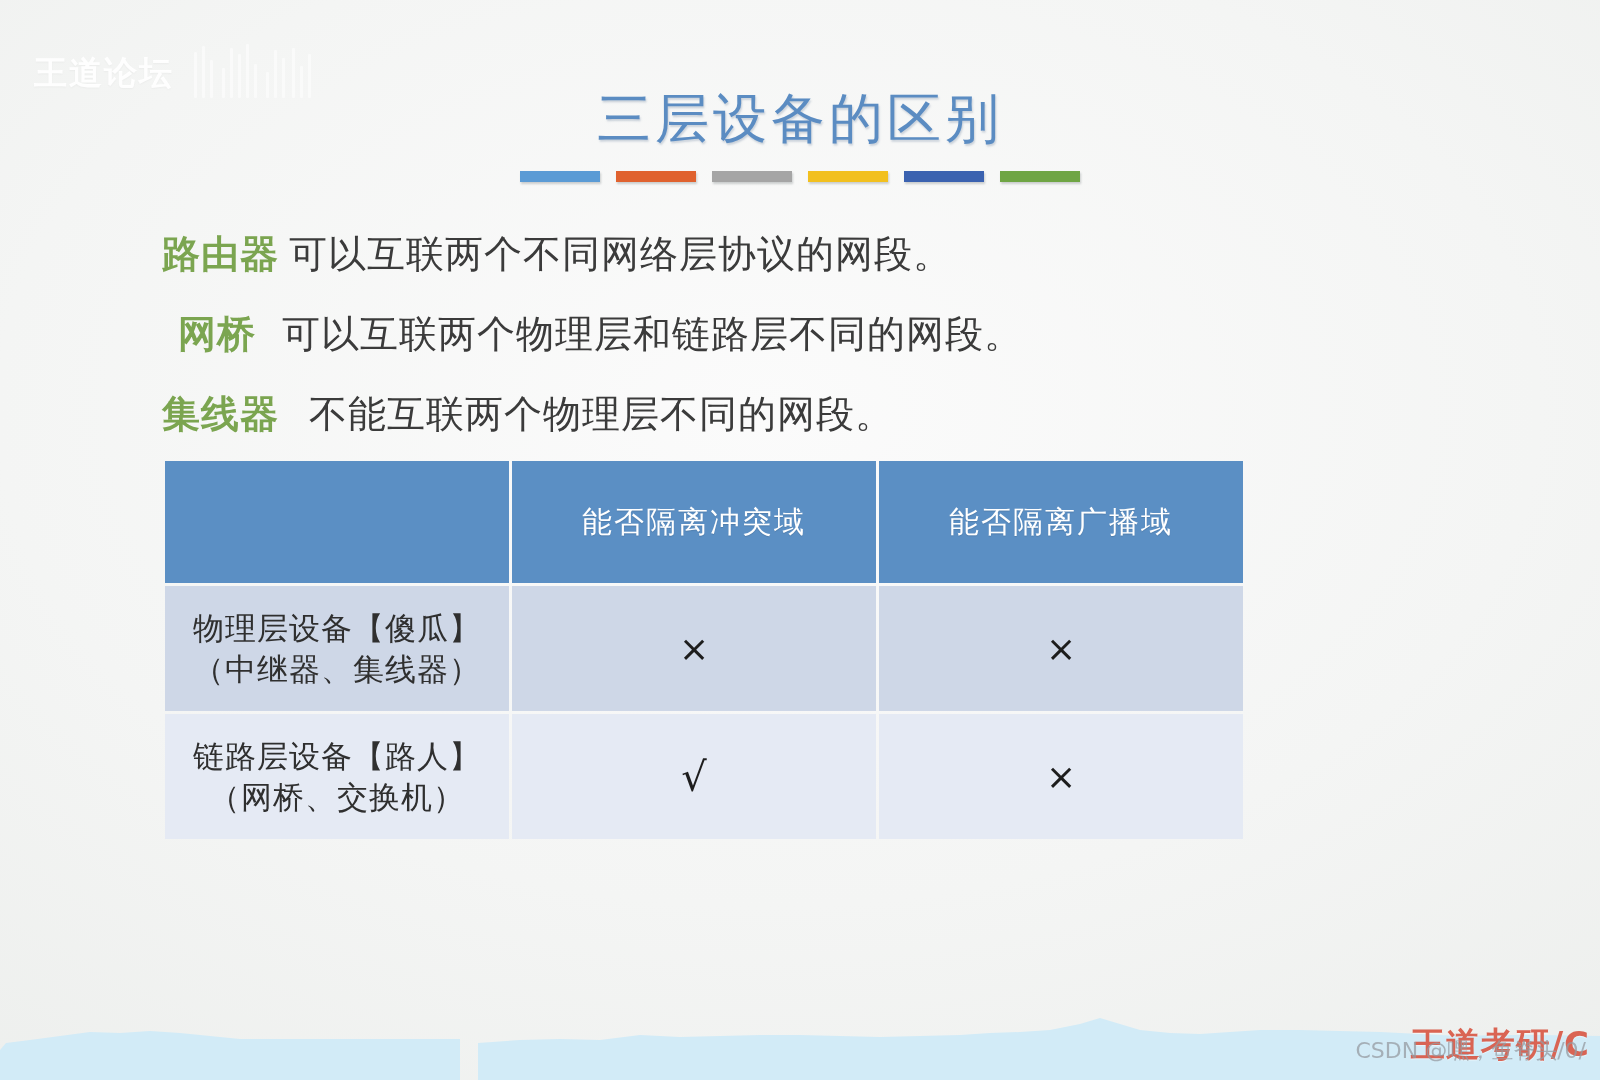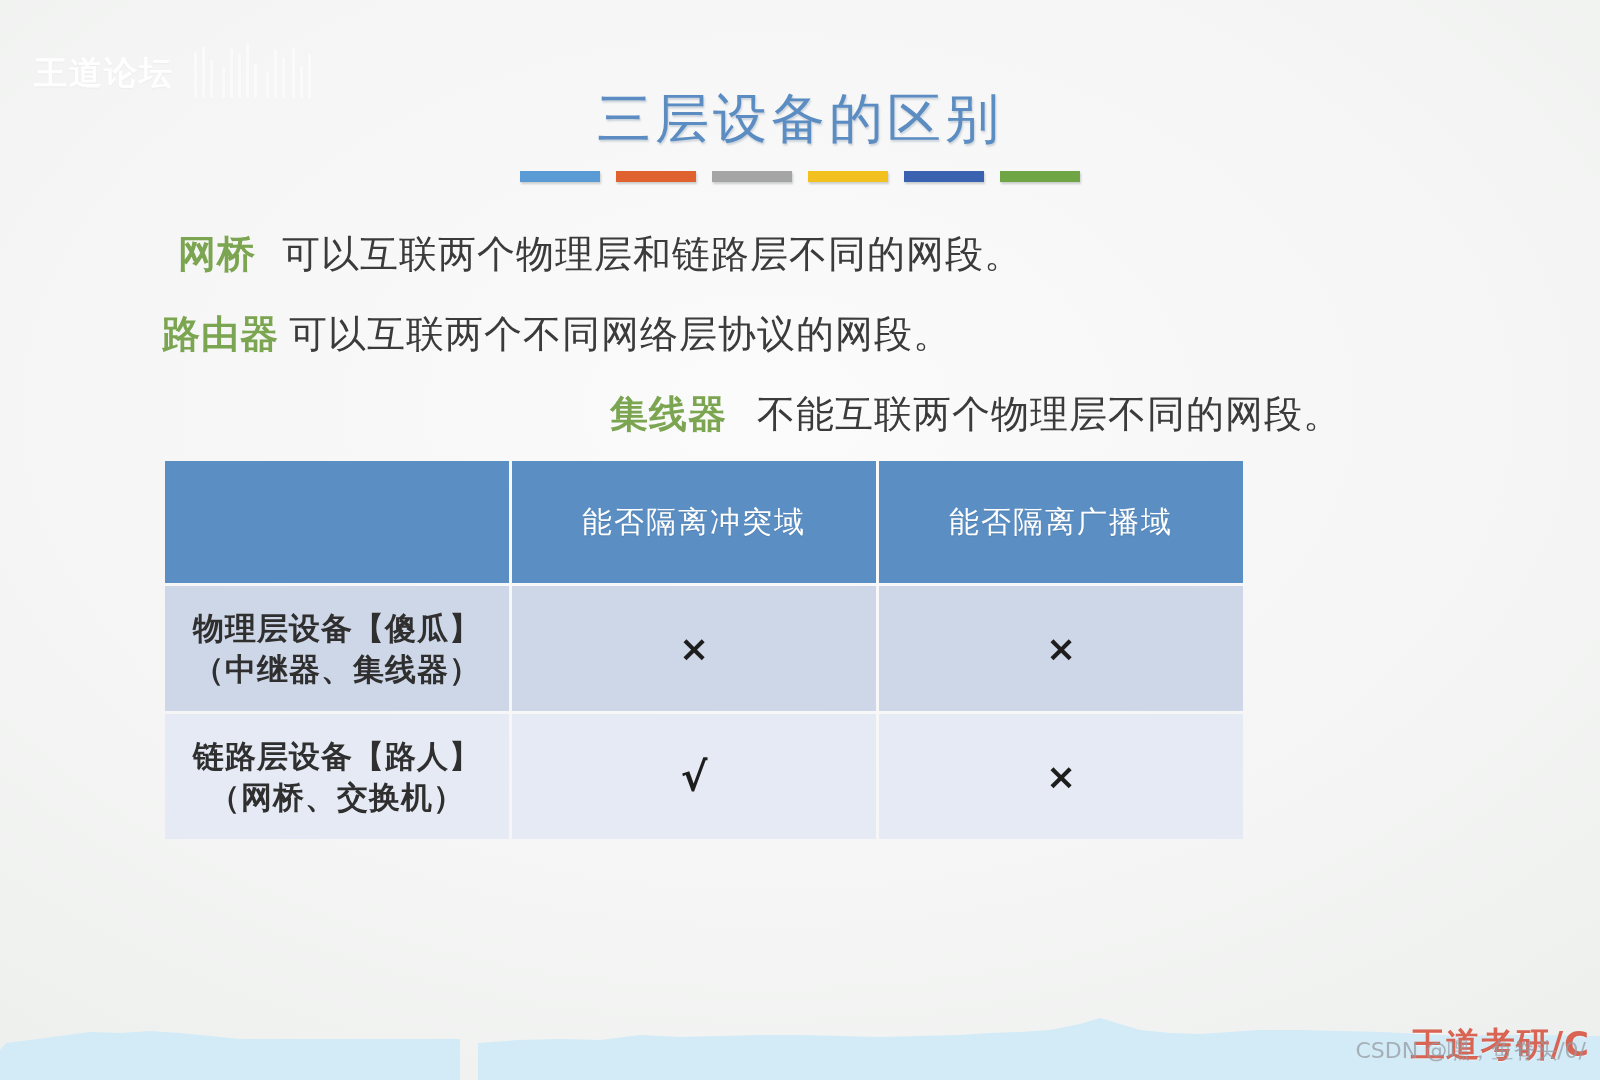--- a/index.html
+++ b/index.html
@@ -109,21 +109,21 @@
   }
   .bullet-line .desc {
     color: #3b3b3b;
     font-size: 38px;
     line-height: 52px;
     letter-spacing: 1px;
     font-family: "Liberation Serif", "DejaVu Serif", serif;
   }
   .bullet-line.indent-1 { padding-left: 0; }
   .bullet-line.indent-2 { padding-left: 16px; }
-  .bullet-line.indent-3 { padding-left: 0; justify-content: flex-end; }
+  .bullet-line.indent-3 { padding-left: 0; }
   .gap-sm  { display: inline-block; width: 10px; }
   .gap-md  { display: inline-block; width: 26px; }
   .gap-lg  { display: inline-block; width: 30px; }
 
   
   .cmp-table {
     position: absolute;
     left: 162px;
     top: 458px;
     width: 1026px;
@@ -146,21 +146,21 @@
     letter-spacing: 2px;
     font-family: "DejaVu Sans", sans-serif;
     text-shadow: 0 1px 1px rgba(0,0,0,0.12);
   }
   .cmp-table thead th.empty-head { background: #5b8fc4; }
   .col-label  { width: 344px; }
   .col-val    { width: 364px; }
 
   .cmp-table tbody tr.row-odd td  { background: #ced7e7; }
   .cmp-table tbody tr.row-even td { background: #e5eaf4; }
-  .cmp-table tbody td { height: 125px; font-weight: bold; }
+  .cmp-table tbody td { height: 125px; }
 
   .dev-name {
     font-size: 31px;
     line-height: 41px;
     color: #2f2f2f;
     letter-spacing: 1px;
     font-family: "Liberation Serif", "DejaVu Serif", serif;
   }
   .dev-name .l1 { display: block; }
   .dev-name .l2 { display: block; }
@@ -238,29 +238,29 @@
       <span style="background:#5b9bd5"></span>
       <span style="background:#e0622f"></span>
       <span style="background:#a5a5a5"></span>
       <span style="background:#f2c01f"></span>
       <span style="background:#3b62b0"></span>
       <span style="background:#6fa544"></span>
     </div>
   </div>
 
   <div class="bullets">
+    <div class="bullet-line indent-1">
+      <span class="term">路由器</span>
+      <span class="gap-sm"></span>
+      <span class="desc">可以互联两个不同网络层协议的网段。</span>
+    </div>
     <div class="bullet-line indent-2">
       <span class="term">网桥</span>
       <span class="gap-md"></span>
       <span class="desc">可以互联两个物理层和链路层不同的网段。</span>
-    </div>
-    <div class="bullet-line indent-1">
-      <span class="term">路由器</span>
-      <span class="gap-sm"></span>
-      <span class="desc">可以互联两个不同网络层协议的网段。</span>
     </div>
     <div class="bullet-line indent-3">
       <span class="term">集线器</span>
       <span class="gap-lg"></span>
       <span class="desc">不能互联两个物理层不同的网段。</span>
     </div>
   </div>
 
   <table class="cmp-table">
     <thead>

